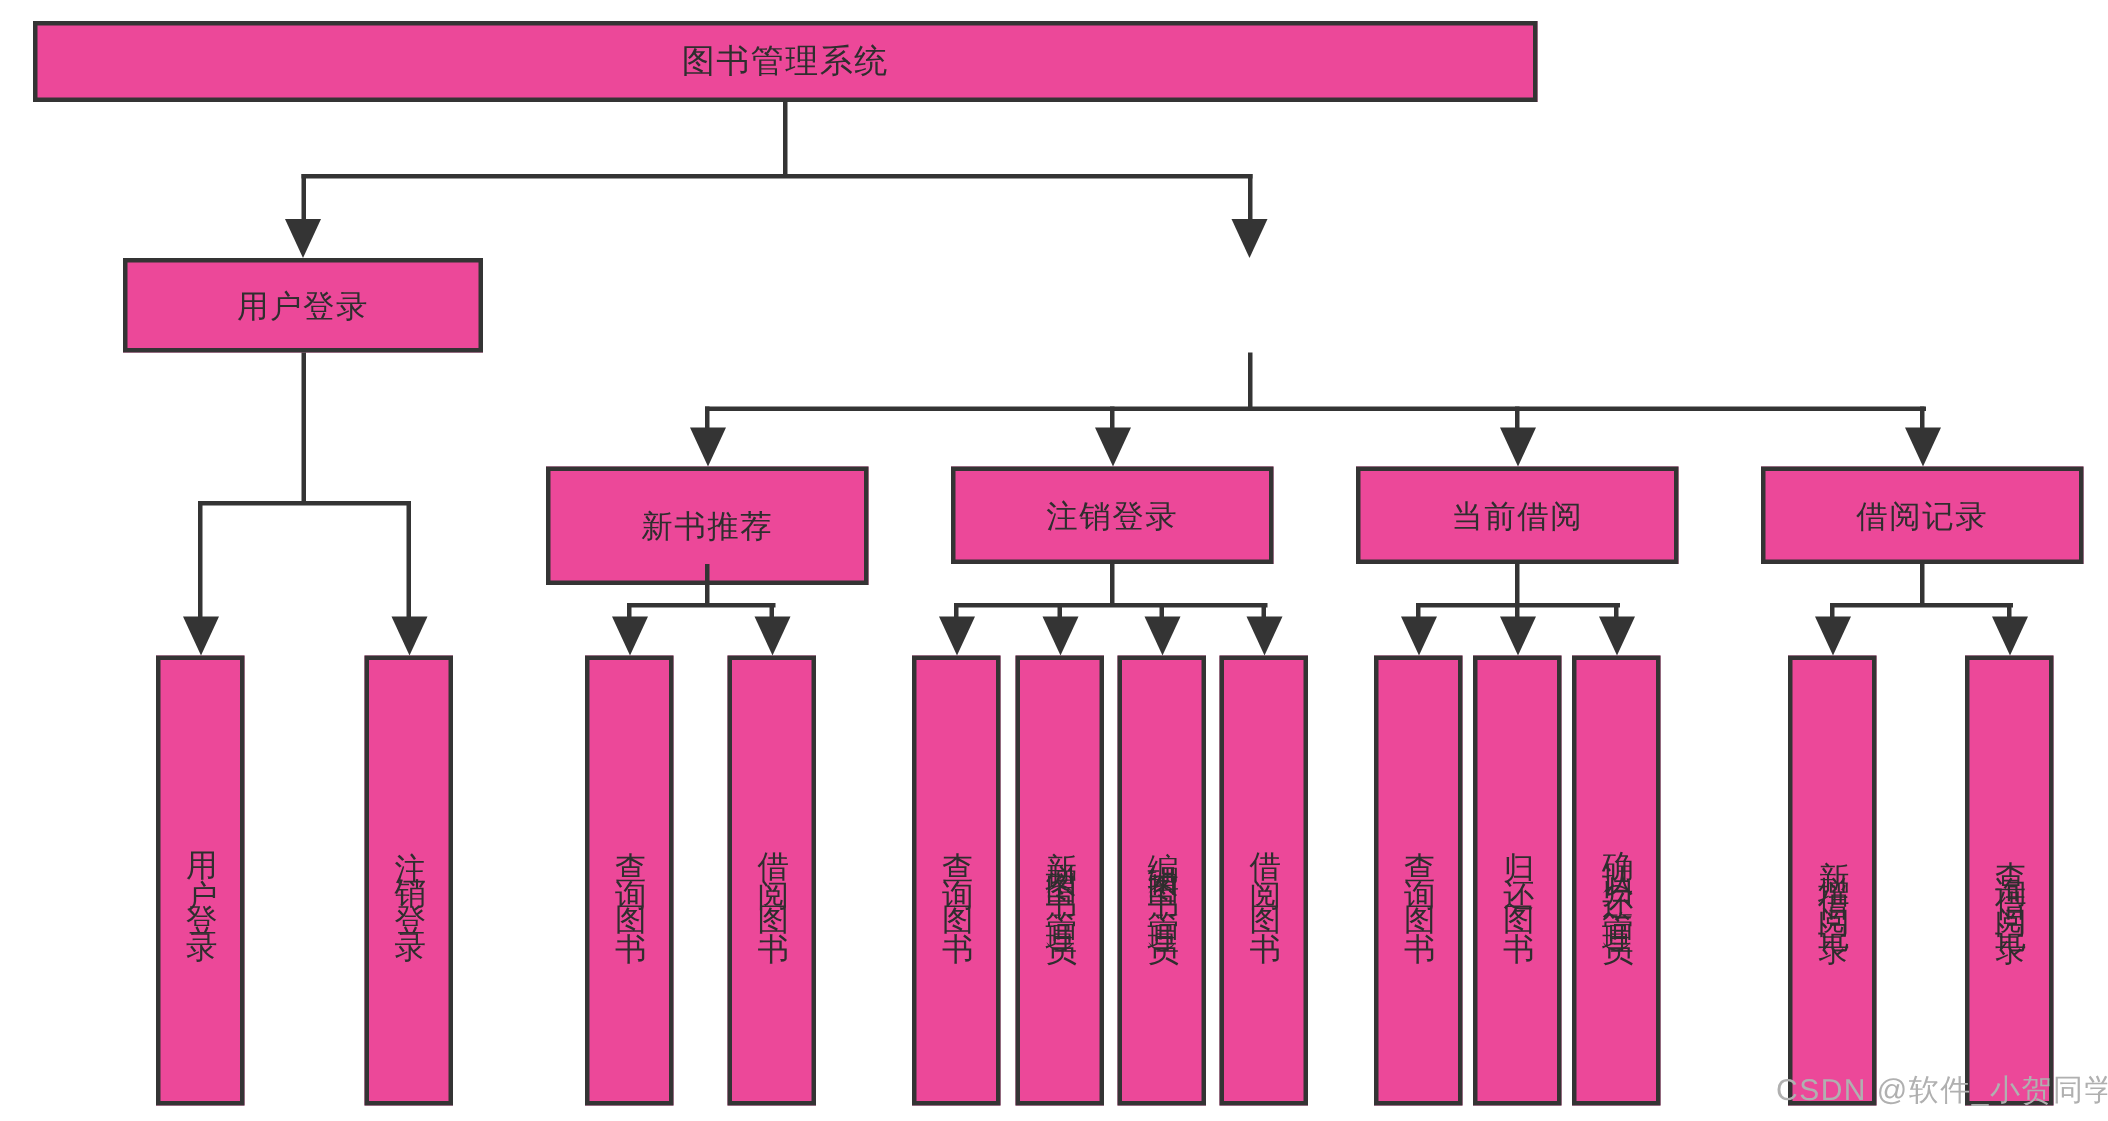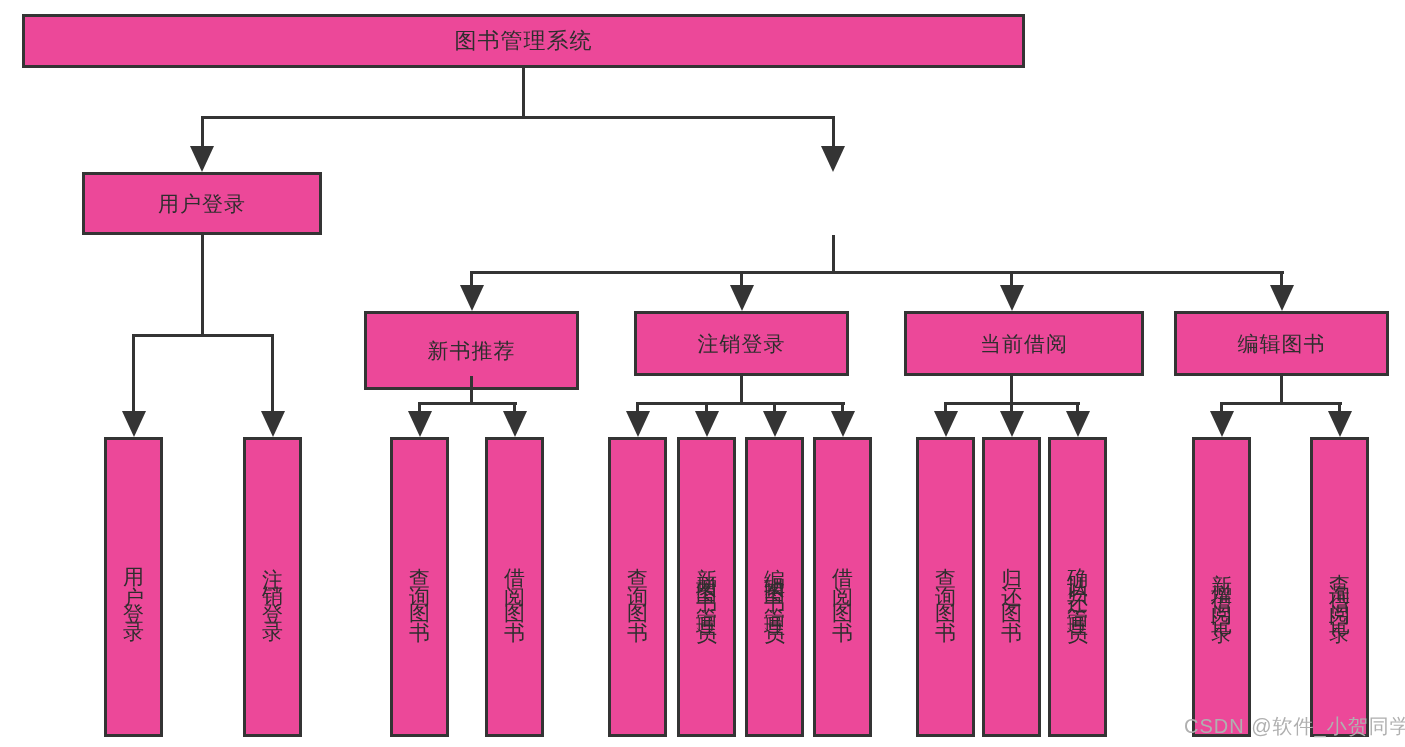--- a/index.html
+++ b/index.html
@@ -24,22 +24,22 @@
 <body>
 
 <div class="canvas">
 
   <div class="box h title" style="left:22px;top:14px;width:1003px;height:54px">图书管理系统</div>
 
   <div class="box h" style="left:82px;top:172px;width:240px;height:63px">用户登录</div>
 
   <div class="box h" style="left:364px;top:311px;width:215px;height:79px">新书推荐</div>
   <div class="box h" style="left:634px;top:311px;width:215px;height:65px">注销登录</div>
-  <div class="box h" style="left:904px;top:311px;width:240px;height:65px">当前借阅</div>
-  <div class="box h" style="left:1174px;top:311px;width:215px;height:65px">编辑图书</div>
+  <div class="box h" style="left:904px;top:311px;width:215px;height:65px">当前借阅</div>
+  <div class="box h" style="left:1174px;top:311px;width:215px;height:65px">借阅记录</div>
 
   <div class="box v chars4" style="left:104px;top:437px;width:59px;height:300px">用户登录</div>
   <div class="box v chars4" style="left:243px;top:437px;width:59px;height:300px">注销登录</div>
 
   <div class="box v chars4" style="left:390px;top:437px;width:59px;height:300px">查询图书</div>
   <div class="box v chars4" style="left:485px;top:437px;width:59px;height:300px">借阅图书</div>
 
   <div class="box v chars4" style="left:608px;top:437px;width:59px;height:300px">查询图书</div>
   <div class="box v chars9" style="left:677px;top:437px;width:59px;height:300px">新增图书（管理员）</div>
   <div class="box v chars9" style="left:745px;top:437px;width:59px;height:300px">编辑图书（管理员）</div>

